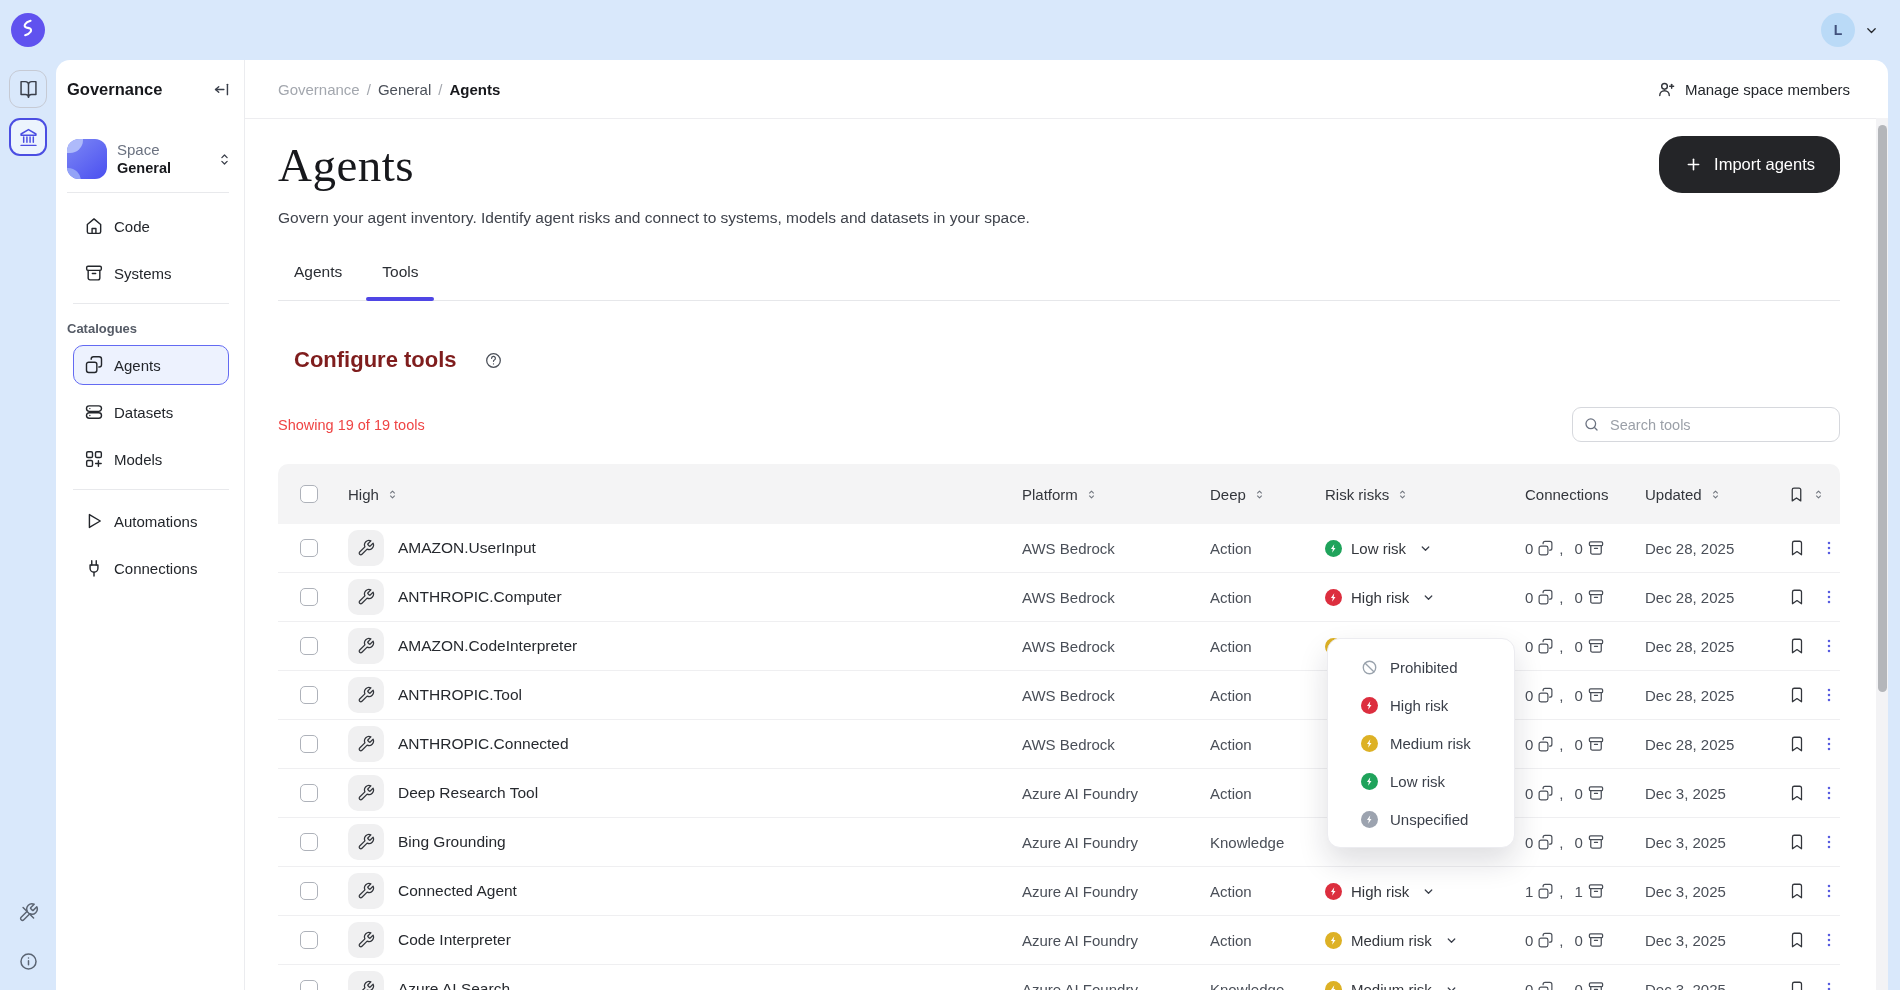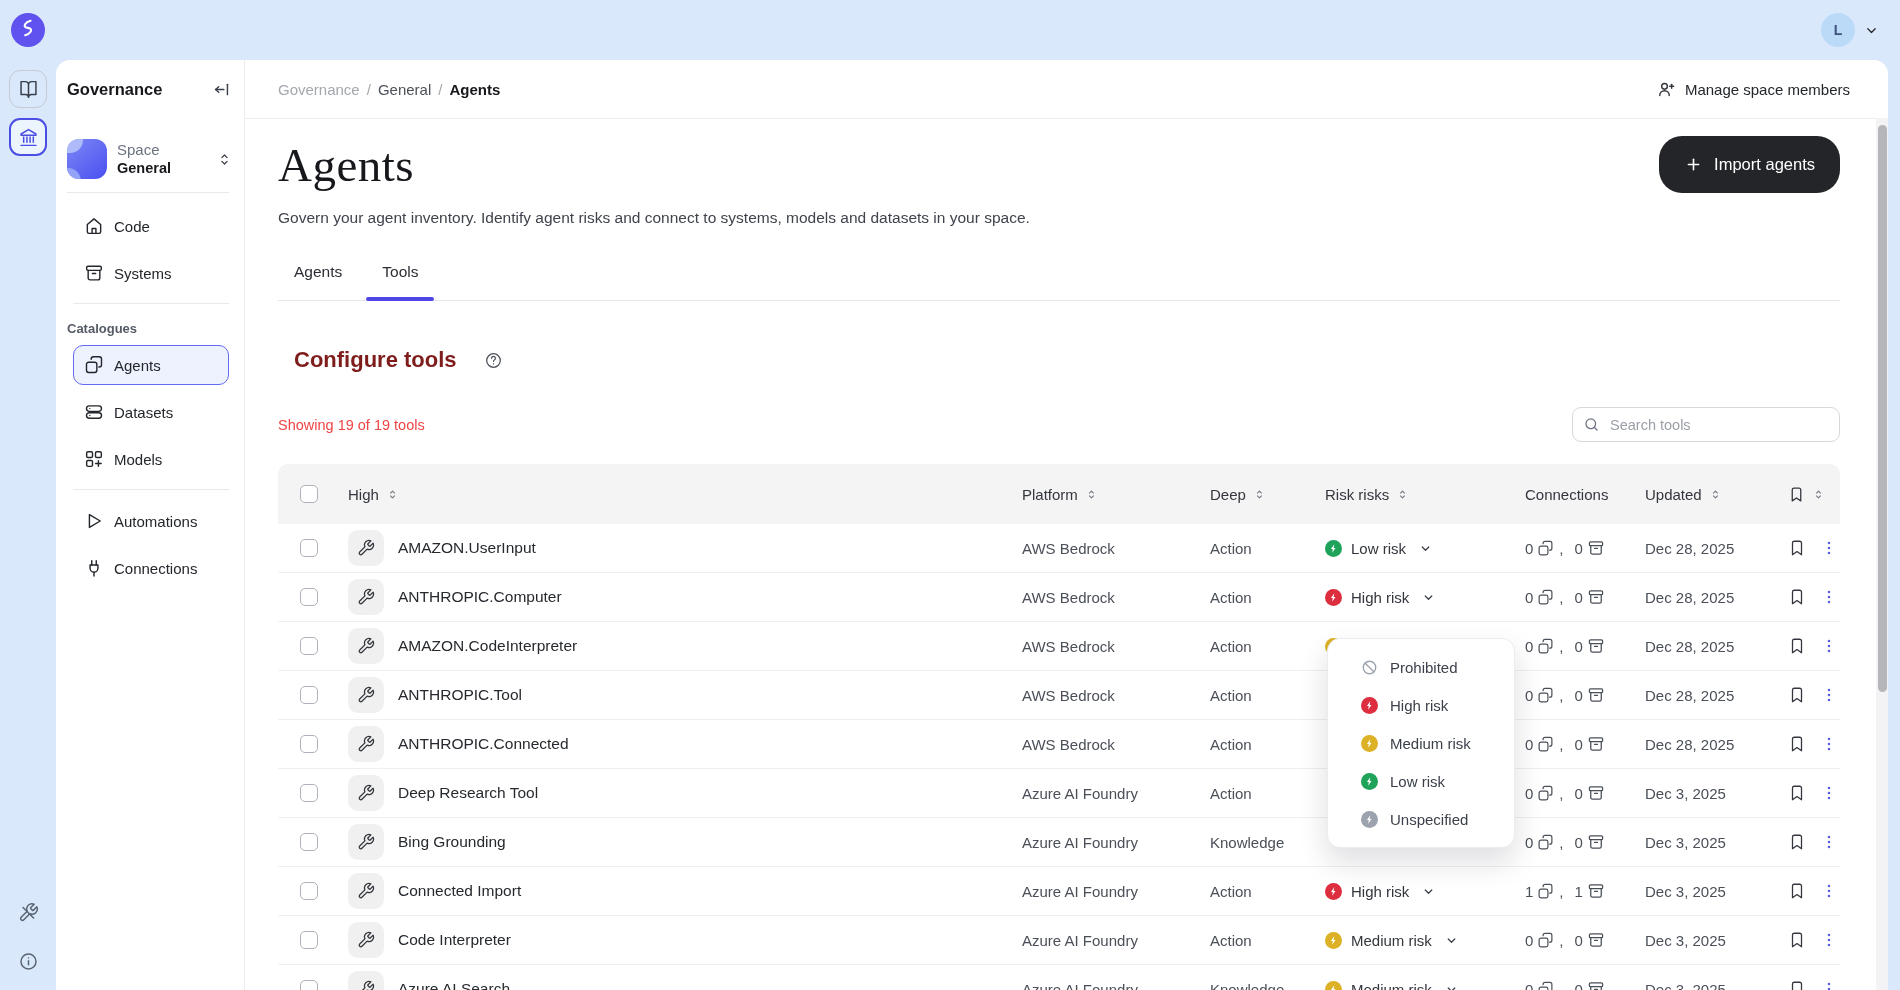--- a/index.html
+++ b/index.html
@@ -791,21 +791,21 @@
             <div class="trow">
               <div class="cell">
                 <span class="checkbox"></span>
               </div>
               <div class="cell">
                 <span class="toolbox">
                   <svg width="18" height="18" viewBox="0 0 24 24" fill="none" stroke="currentColor" stroke-width="1.7" stroke-linecap="round" stroke-linejoin="round" aria-hidden="true">
                     <path d="M14.7 6.3a1 1 0 0 0 0 1.4l1.6 1.6a1 1 0 0 0 1.4 0l3.77-3.77a6 6 0 0 1-7.94 7.94l-6.91 6.91a2.12 2.12 0 0 1-3-3l6.91-6.91a6 6 0 0 1 7.94-7.94l-3.76 3.76z"></path>
                   </svg>
                 </span>
-                <span class="tname">Connected Import</span>
+                <span class="tname">Connected Agent</span>
               </div>
               <div class="cell">Azure AI Foundry</div>
               <div class="cell">Action</div>
               <div class="cell">
                 <span class="risk-wrap">
                   <span class="badge" style="background: rgb(220, 46, 62);">
                     <svg width="11" height="11" viewBox="0 0 24 24" fill="none" stroke="currentColor" stroke-width="1.8" stroke-linecap="round" stroke-linejoin="round" aria-hidden="true">
                       <path d="M13.7 2.5 6.4 13h4.1L9 21.5 16.3 11h-4.1z" fill="currentColor" stroke="none"></path>
                     </svg>
                   </span>

